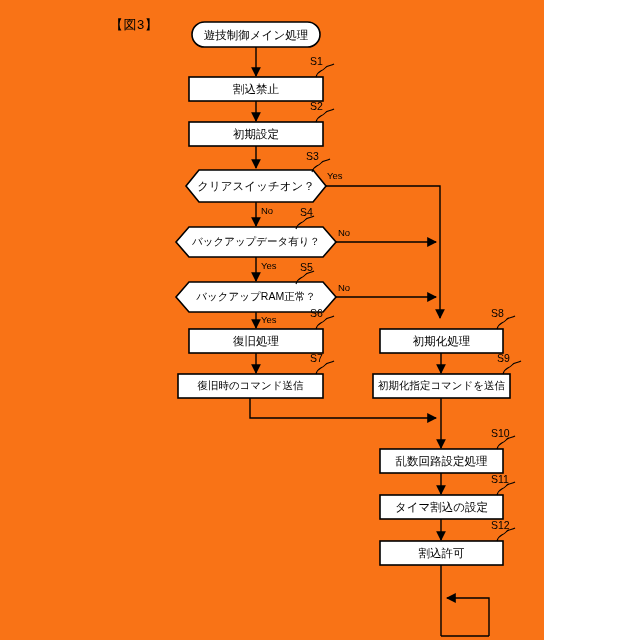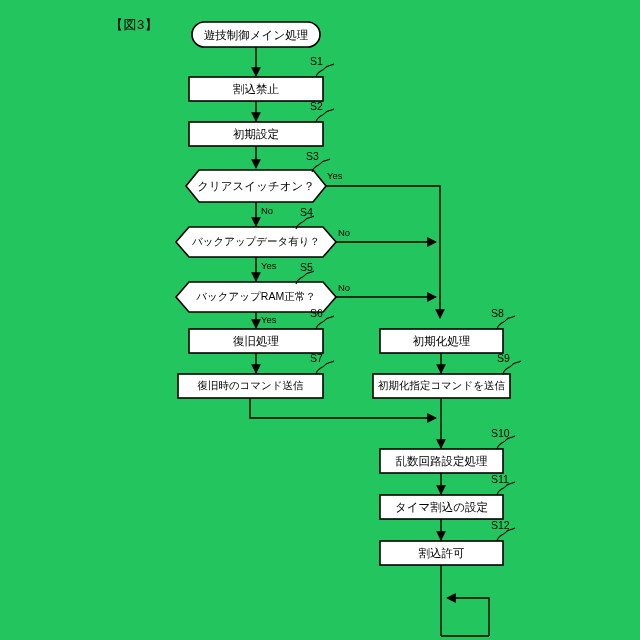--- a/index.html
+++ b/index.html
@@ -10,23 +10,23 @@
   }
   body {
     width: 640px;
     height: 640px;
     font-family: "Liberation Sans", "DejaVu Sans", sans-serif;
     color: #000000;
     overflow: hidden;
   }
   #page {
     position: relative;
-    width: 640px;
+    width: 544px;
     height: 640px;
-    background: #22c55e;
+    background: #f97316;
   }
   #figure-title {
     position: absolute;
     left: 110px;
     top: 16px;
     font-size: 13px;
     font-weight: normal;
     letter-spacing: 0.5px;
     color: #000;
     white-space: nowrap;

